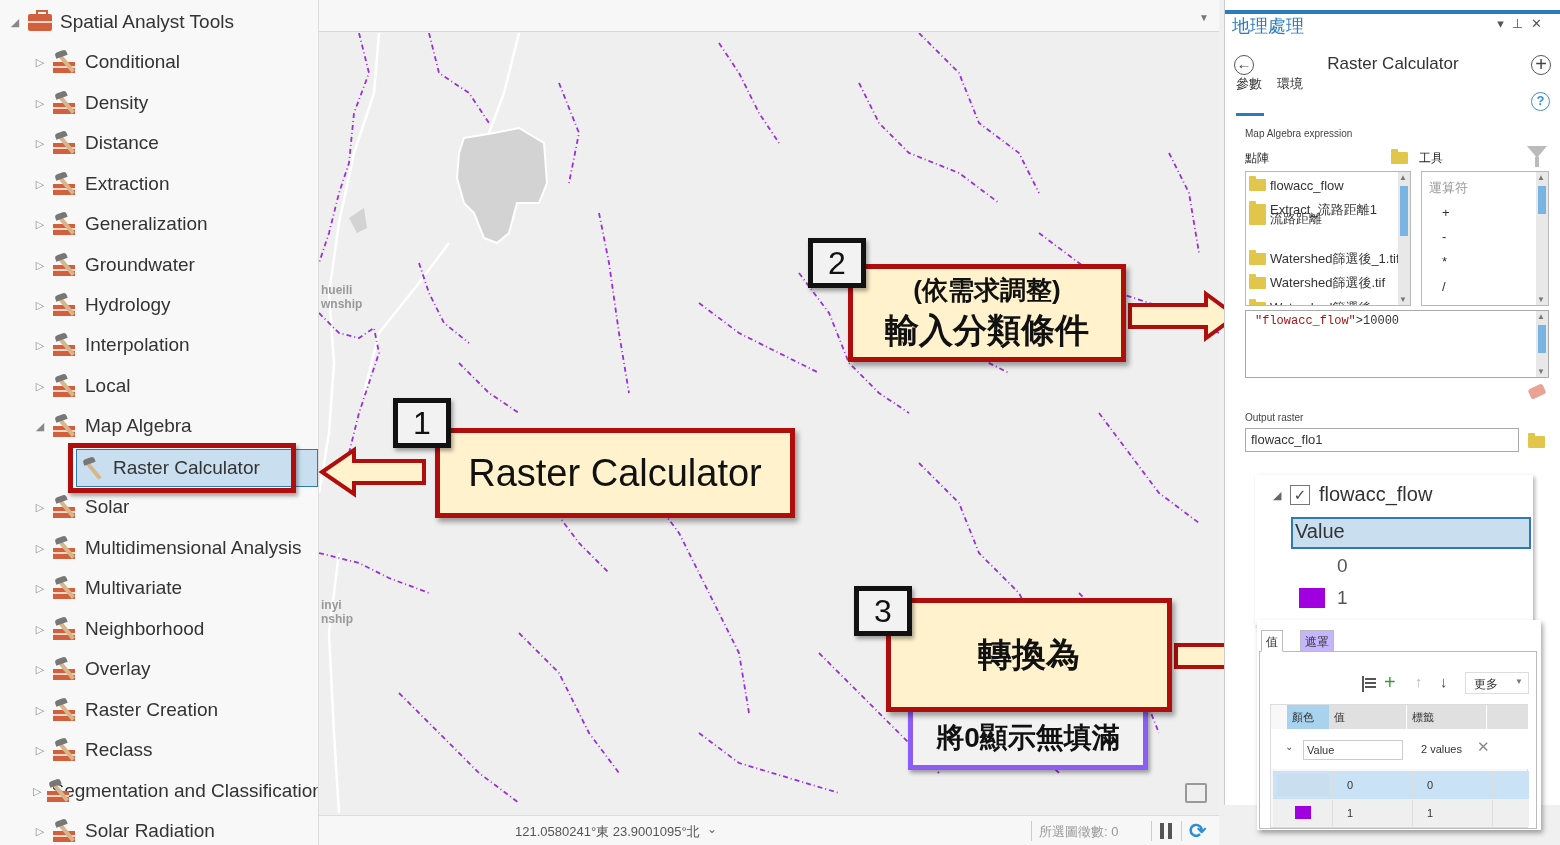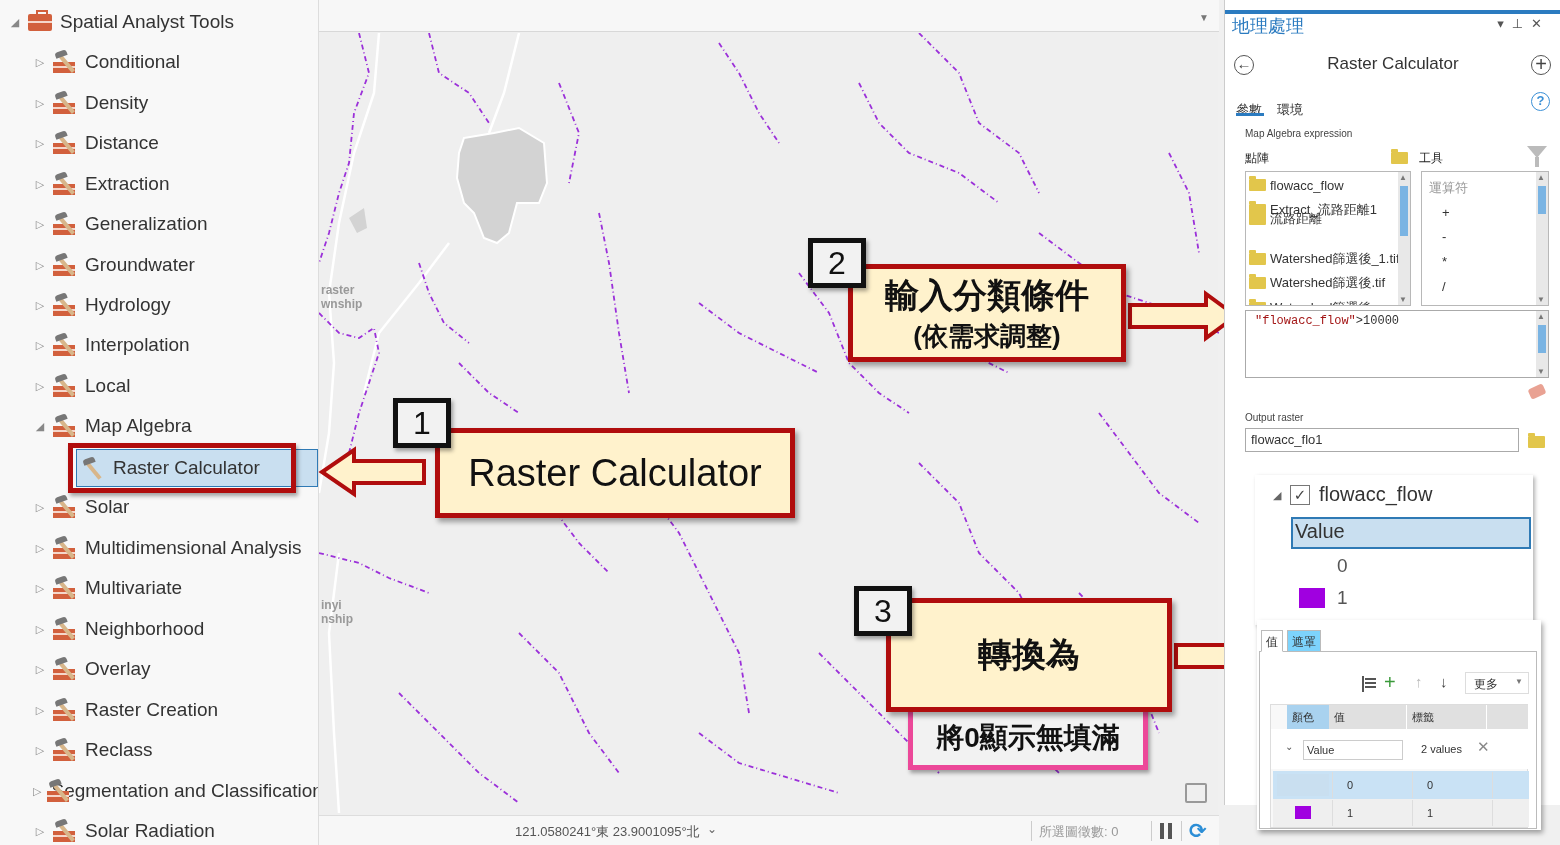--- a/index.html
+++ b/index.html
@@ -35,31 +35,31 @@
   #coords-dd { position: absolute; left: 388px; top: 6px; font-size: 12px; color: #666; }
   #sel-count { position: absolute; left: 720px; top: 7px; color: #999; font-size: 13px; }
   .vsep { position: absolute; top: 5px; width: 1px; height: 20px; background: #ccc; }
   #pause-btn { position: absolute; left: 841px; top: 7px; width: 12px; height: 16px; border-left: 4px solid #555; border-right: 4px solid #555; }
   #refresh-btn { position: absolute; left: 870px; top: 3px; font-size: 21px; color: #2c8ed6; font-weight: bold; }
   #table-btn { position: absolute; left: 866px; top: 783px; width: 22px; height: 20px; border: 2px solid #999; border-radius: 2px; }
 
   
   .callout { position: absolute; background: #fff2cc; border: 5px solid #b00d0d; box-shadow: 3px 4px 5px rgba(0,0,0,0.35); color: #111; text-align: center; display: flex; flex-direction: column; justify-content: center; font-weight: bold; }
   .num-box { position: absolute; background: #f2f2f2; border: 5px solid #111; box-shadow: 2px 3px 4px rgba(0,0,0,0.35); font-size: 32px; font-weight: normal; color: #111; display: flex; align-items: center; justify-content: center; }
-  .note-box { position: absolute; background: #f2f2f2; border: 5px solid #ec4899; box-shadow: 2px 3px 4px rgba(0,0,0,0.35); font-size: 28px; font-weight: bold; color: #111; display: flex; align-items: center; justify-content: center; }
+  .note-box { position: absolute; background: #f2f2f2; border: 5px solid #8b5cf6; box-shadow: 2px 3px 4px rgba(0,0,0,0.35); font-size: 28px; font-weight: bold; color: #111; display: flex; align-items: center; justify-content: center; }
   svg.arrow { position: absolute; overflow: visible; }
 
   
   #gp { position: absolute; left: 1224px; top: 0; width: 336px; height: 805px; background: #fff; border-left: 1px solid #ccc; }
   #gp-topbar { position: absolute; left: 0; top: 10px; width: 336px; height: 4px; background: #2b7bc0; }
   #gp-title { position: absolute; left: 7px; top: 14px; font-size: 18px; color: #2b7bc0; }
   #gp-win-ctrls { position: absolute; right: 10px; top: 16px; font-size: 13px; color: #555; letter-spacing: 8px; }
   .circ-btn { position: absolute; width: 20px; height: 20px; border: 1.5px solid #555; border-radius: 50%; font-size: 15px; line-height: 16px; text-align: center; color: #444; }
   #tool-name { position: absolute; left: 0; width: 336px; top: 54px; text-align: center; font-size: 17px; color: #333; }
-  .gp-tab { position: absolute; top: 101px; font-size: 13px; color: #333; }
+  .gp-tab { position: absolute; top: 75px; font-size: 13px; color: #333; }
   #tab-params-ul { position: absolute; left: 11px; top: 113px; width: 28px; height: 3px; background: #2b7bc0; }
   #help-btn { position: absolute; right: 10px; top: 92px; width: 19px; height: 19px; border: 1.5px solid #3a8fd6; border-radius: 50%; color: #3a8fd6; font-size: 13px; font-weight: bold; text-align: center; line-height: 16px; }
   .gp-label { position: absolute; font-size: 10px; color: #444; }
   .gp-sublabel { position: absolute; font-size: 12px; color: #222; }
   .folder-ico { position: absolute; width: 17px; height: 12px; background: #e2c64b; border-radius: 1px; }
   .folder-ico::before { content: ""; position: absolute; left: 0; top: -3px; width: 7px; height: 3px; background: #e2c64b; border-radius: 1px 1px 0 0; }
   #filter-ico { position: absolute; left: 302px; top: 146px; width: 0; height: 0; border-left: 10px solid transparent; border-right: 10px solid transparent; border-top: 12px solid #bbb; }
   #filter-ico::after { content: ""; position: absolute; left: -2px; top: -1px; width: 4px; height: 10px; background: #bbb; }
   .listbox { position: absolute; border: 1px solid #b8b8b8; background: #fff; overflow: hidden; }
   .list-item { position: absolute; left: 0; height: 24px; display: flex; align-items: center; font-size: 13px; color: #333; white-space: nowrap; }
@@ -382,21 +382,21 @@
           <path d="M760 560 L800 600 L820 650 L840 700" stroke="#9b30d9"></path>
           <path d="M80 660 L120 700 L160 740 L200 770" stroke="#9b30d9"></path>
           <path d="M380 700 L420 730 L470 745 L520 760" stroke="#9b30d9"></path>
           <path d="M660 660 L700 700 L740 740" stroke="#9b30d9"></path>
           <path d="M850 120 L870 160 L880 220" stroke="#9b30d9"></path>
           <path d="M240 50 L260 100 L250 150" stroke="#9b30d9"></path>
           <path d="M140 330 L170 360 L200 380" stroke="#9b30d9"></path>
           <path d="M620 280 L650 320 L690 340" stroke="#9b30d9"></path>
         </g>
     </svg>
-    <div class="map-label" style="left:2px; top:283px;"><span style="white-space:pre;">raster
+    <div class="map-label" style="left:2px; top:283px;"><span style="white-space:pre;">hueili
 wnship</span></div>
     <div class="map-label" style="left:2px; top:598px;"><span style="white-space:pre;">inyi
 nship</span></div>
     <div id="table-btn"></div>
 
     <div id="map-status">
       <span id="coords">121.0580241°東 23.9001095°北</span>
       <span id="coords-dd">⌄</span>
       <span class="vsep" style="left:712px;"></span>
       <span id="sel-count">所選圖徵數: 0</span>
@@ -412,22 +412,22 @@
   </svg>
   <div class="callout" style="left:435px; top:428px; width:360px; height:90px; font-size:38px; font-weight:normal;">
     <span>Raster Calculator</span>
   </div>
   <div class="num-box" style="left:393px; top:398px; width:58px; height:50px;">1</div>
 
   <svg class="arrow" style="left:1124px; top:288px;" width="120" height="56">
     <path d="M6 17 L82 17 L82 6 L112 28 L82 50 L82 39 L6 39 Z" fill="#fff2cc" stroke="#b00d0d" stroke-width="4"></path>
   </svg>
   <div class="callout" style="left:848px; top:264px; width:278px; height:98px;">
+    <span style="font-size:26px;">(依需求調整)</span>
     <span style="font-size:34px;">輸入分類條件</span>
-    <span style="font-size:26px;">(依需求調整)</span>
   </div>
   <div class="num-box" style="left:808px; top:238px; width:58px; height:50px;">2</div>
 
   <svg class="arrow" style="left:1170px; top:628px;" width="98" height="56">
     <path d="M6 17 L58 17 L58 6 L88 28 L58 50 L58 39 L6 39 Z" fill="#fff2cc" stroke="#b00d0d" stroke-width="4"></path>
   </svg>
   <div class="note-box" style="left:908px; top:700px; width:240px; height:70px; padding-top:6px;">將0顯示無填滿</div>
   <div class="callout" style="left:886px; top:598px; width:286px; height:114px;">
     <span style="font-size:34px;">轉換為</span>
   </div>
@@ -517,21 +517,21 @@
       <span id="legend-chk">✓</span>
       <span id="legend-name">flowacc_flow</span>
       <div id="legend-value">Value</div>
       <span id="legend-0">0</span>
       <span id="legend-sw1" style="background: rgb(160, 0, 224);"></span>
       <span id="legend-1">1</span>
     </div>
 
     <div id="sym-card">
       <span class="sym-tab" style="left:4px; border-color:#bbb; z-index:2; border-bottom:1px solid #fff;">值</span>
-      <span class="sym-tab" style="left:30px; background:#7dd3fc;">遮罩</span>
+      <span class="sym-tab" style="left:43px; background:#c4b5fd;">遮罩</span>
       <div id="sym-body">
         <div id="sym-toolbar">
           <span id="sort-ico"></span>
           <span id="add-btn">+</span>
           <span id="up-btn">↑</span>
           <span id="down-btn">↓</span>
           <span id="more-btn"><span>更多</span><span class="caret">▼</span></span>
         </div>
         <div id="sym-table">
           <span class="th sel" style="left:16px; width:58px;">顏色</span>

